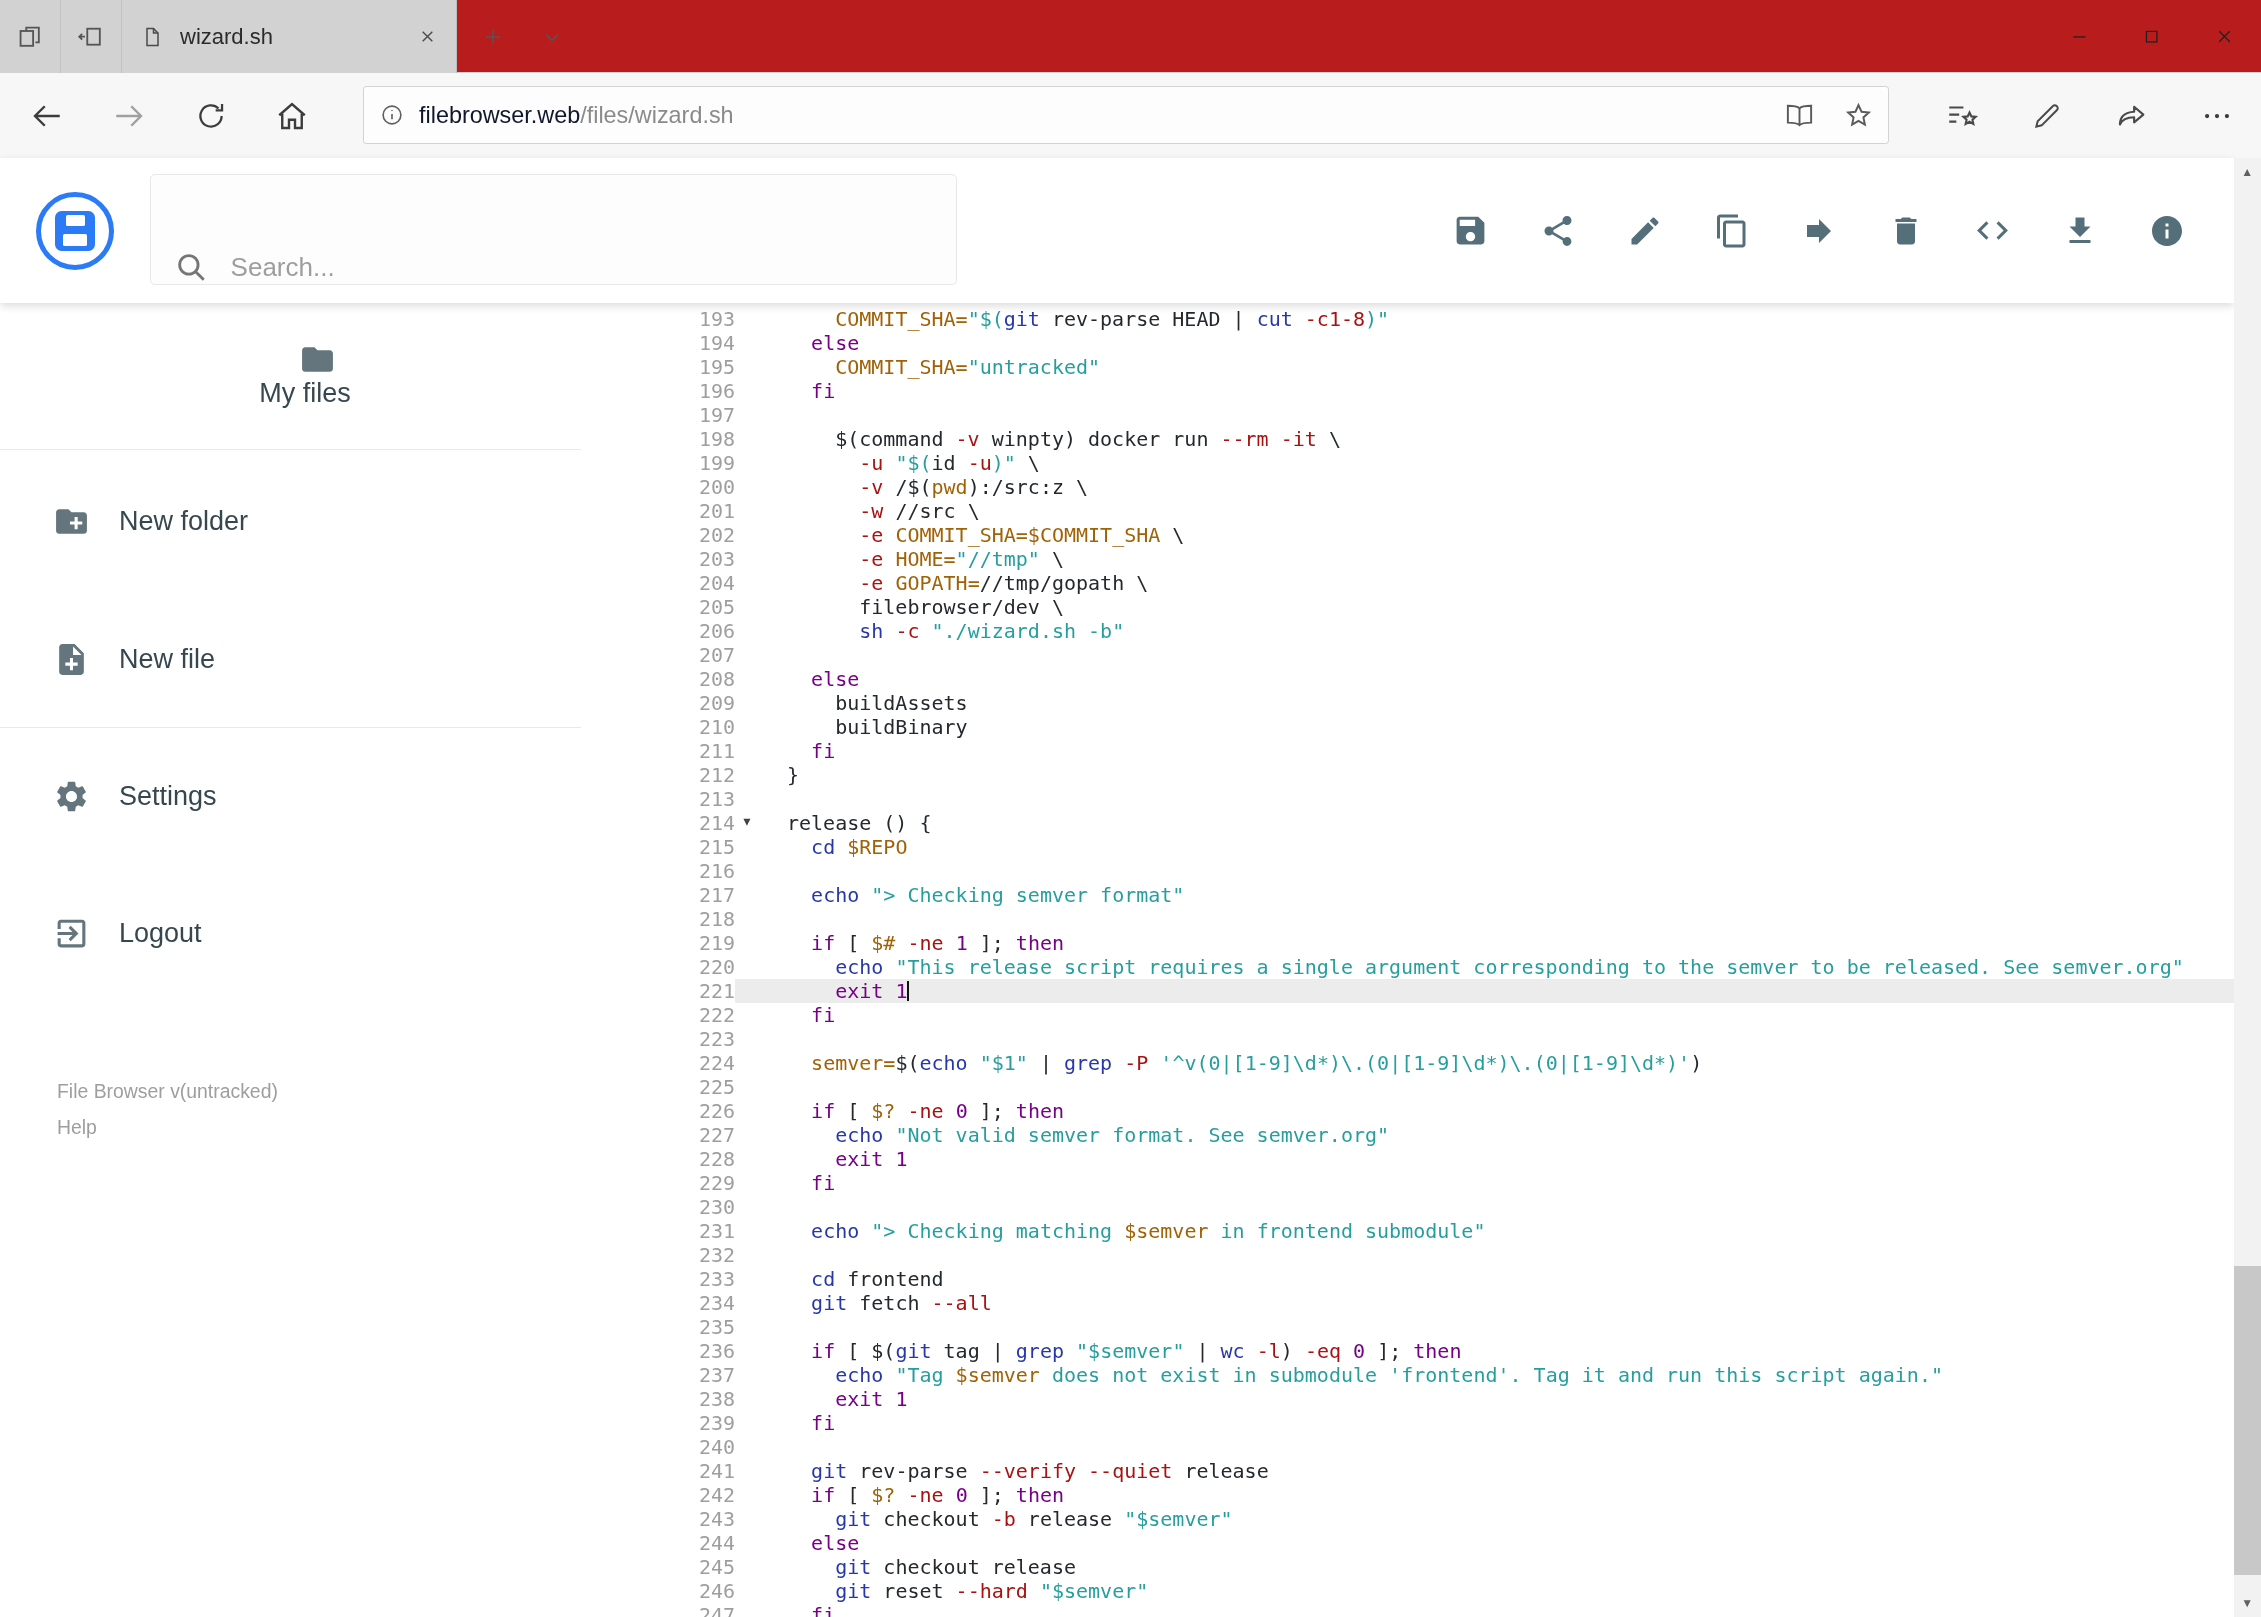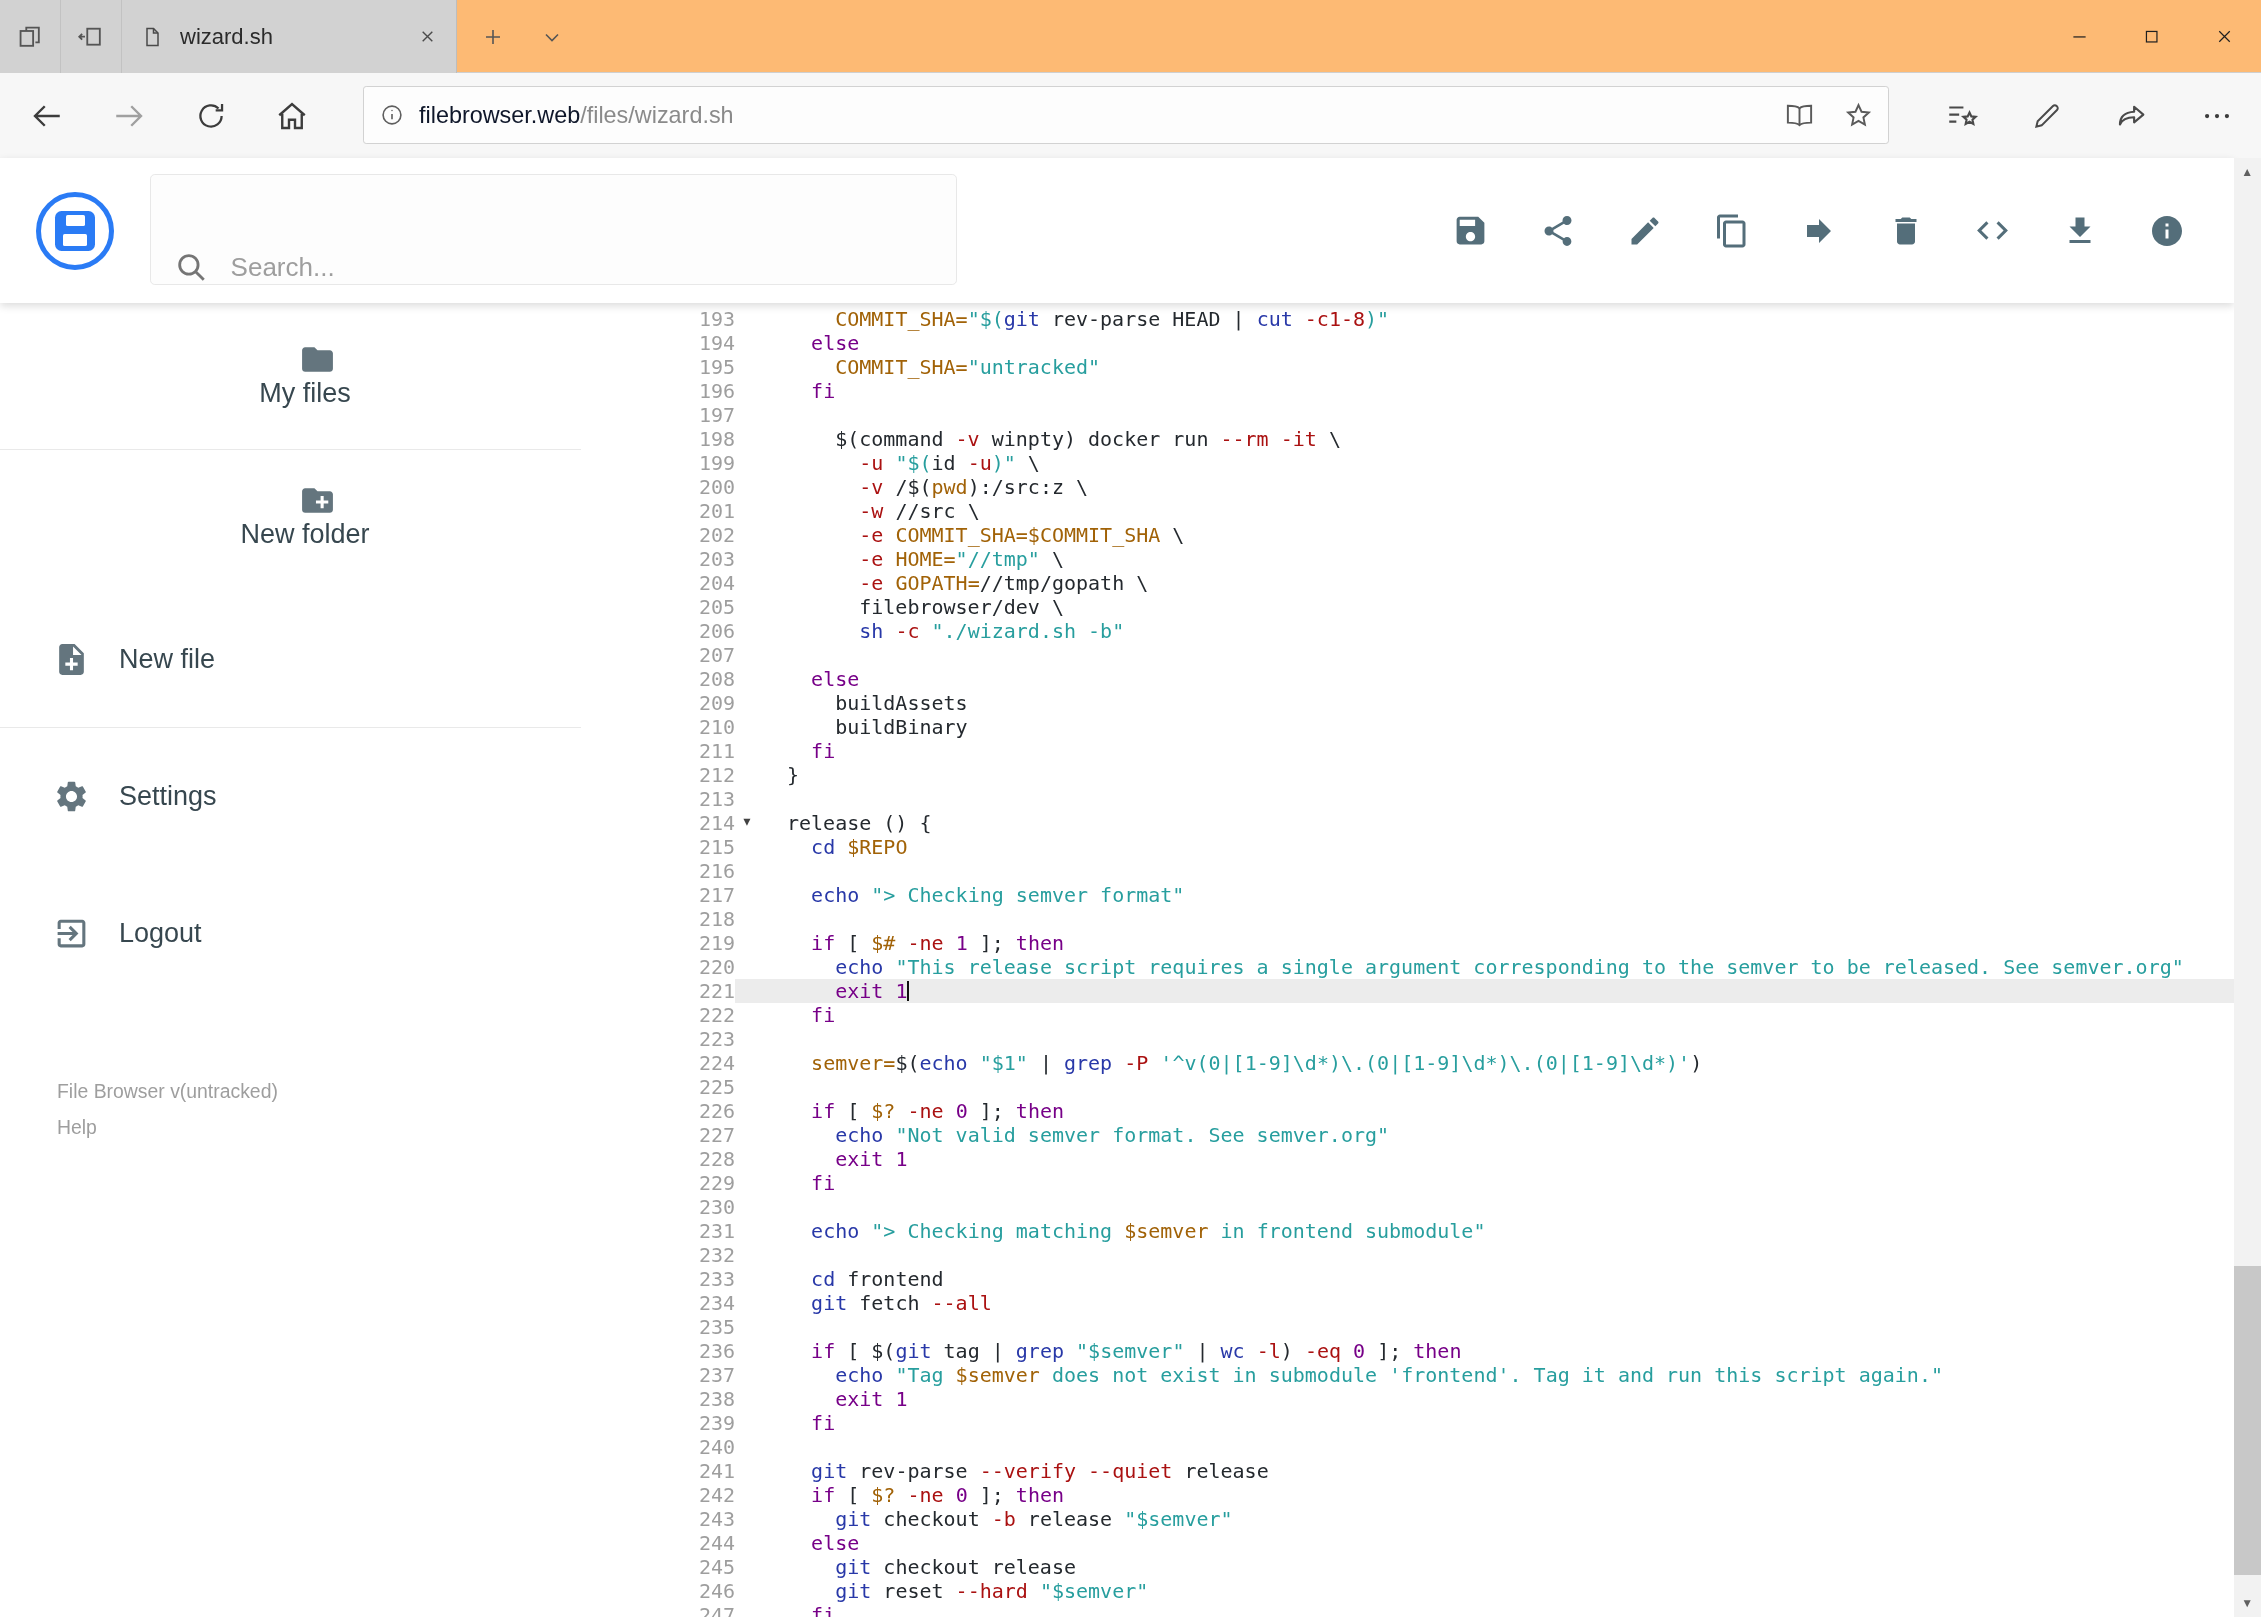--- a/index.html
+++ b/index.html
@@ -1,20 +1,20 @@
 <!DOCTYPE html>
 <html style="font-size:13px"><head>
 <meta charset="utf-8">
 <style>
   html,body{margin:0;padding:0;width:2261px;height:1617px;overflow:hidden;background:#fff;
     font-family:"Liberation Sans",sans-serif;-webkit-font-smoothing:antialiased;}
   .window{position:relative;width:2261px;height:1617px;background:#fff;}
 
   
-  .tabbar{position:absolute;top:0;left:0;right:0;height:73px;background:#fdba74;border-bottom:0.8px solid #cfcfcf;box-sizing:border-box;}
+  .tabbar{position:absolute;top:0;left:0;right:0;height:73px;background:#b91c1c;border-bottom:0.8px solid #cfcfcf;box-sizing:border-box;}
   .tab-darkzone{position:absolute;top:0;left:0;width:457px;height:73px;background:#d2d2d2;}
   .tb-btn{position:absolute;top:0;height:73px;display:flex;align-items:center;justify-content:center;cursor:default;}
   .sep-r{border-right:0.8px solid #c2c2c2;box-sizing:border-box;}
   .tab{position:absolute;top:0;left:121px;width:336px;height:73px;background:#d2d2d2;
        border-left:0.8px solid #c2c2c2;border-right:0.8px solid #bdbdbd;box-sizing:border-box;
        display:flex;align-items:center;padding:0 18px;}
   .tab-title{font-size:22px;color:#2b2b2b;margin-left:16px;flex:1;white-space:nowrap;overflow:hidden;}
   .win-ctl{position:absolute;top:0;height:73px;width:73px;display:flex;align-items:center;justify-content:center;}
 
   
@@ -327,21 +327,21 @@
   <div class="sidebar">
     <div class="side-item" style="top:37px;flex-direction:column;">
       <span>
           <svg width="37" height="37" viewBox="0 0 24 24" fill="#64757e">
             <path d="M10 4H4c-1.1 0-2 .9-2 2v12c0 1.1.9 2 2 2h16c1.1 0 2-.9 2-2V8c0-1.1-.9-2-2-2h-8l-2-2z"></path>
           </svg>
         </span>
       <span class="side-label">My files</span>
     </div>
     <div class="side-divider" style="top:145px;"></div>
-    <div class="side-item" style="top:178px;flex-direction:column;">
+    <div class="side-item" style="top:178px;">
       <span>
           <svg width="37" height="37" viewBox="0 0 24 24" fill="#64757e">
             <path d="M20 6h-8l-2-2H4c-1.1 0-2 .9-2 2v12c0 1.1.9 2 2 2h16c1.1 0 2-.9 2-2V8c0-1.1-.9-2-2-2zm-1 8h-3v3h-2v-3h-3v-2h3V9h2v3h3v2z"></path>
           </svg>
         </span>
       <span class="side-label">New folder</span>
     </div>
     <div class="side-item" style="top:316px;">
       <span>
           <svg width="37" height="37" viewBox="0 0 24 24" fill="#64757e">

